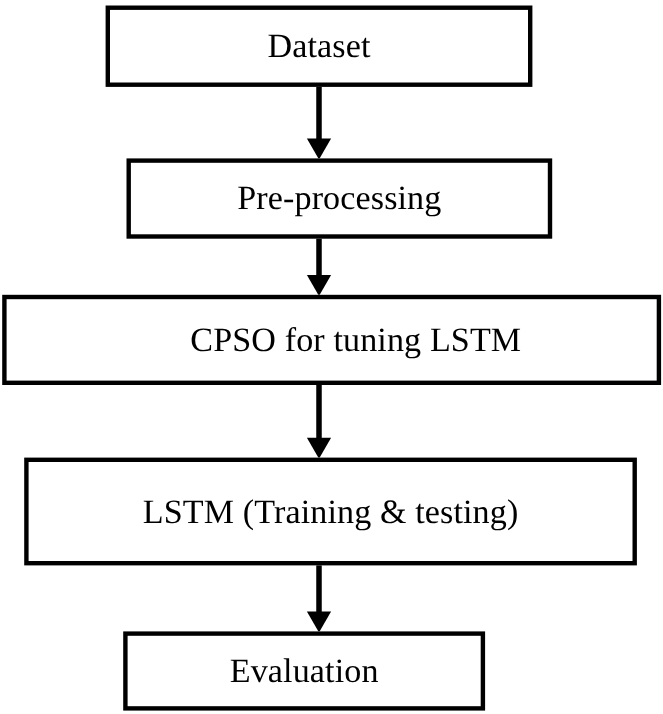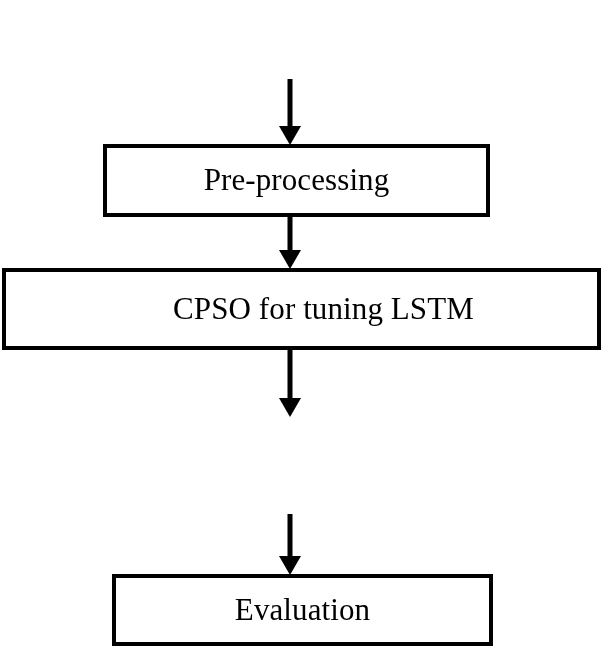--- a/index.html
+++ b/index.html
@@ -59,47 +59,53 @@
     border-left: 11px solid transparent;
     border-right: 11px solid transparent;
     border-top: 19px solid #000000;
   }
 </style>
 </head>
 <body>
 
 <div id="flowchart" style="background: rgb(255, 255, 255);">
 
+  <div class="node" id="node-dataset" style="left: 96px; top: 5px; width: 388px; height: 74px; border-color: rgb(0, 0, 0); background: rgb(255, 255, 255);">
+    <span class="node-label" style="font-size: 31px; color: rgb(0, 0, 0);">Dataset</span>
+  </div>
 
   <div class="connector" id="edge-0" style="left: 279px; top: 79px; width: 22px; height: 66px;">
     <div class="shaft" style="height: 48px; background: rgb(0, 0, 0);"></div>
     <div class="head" style="border-top-color: rgb(0, 0, 0);"></div>
   </div>
 
-  <div class="node" id="node-pre-processing" style="left: 103px; top: 144px; width: 387px; height: 73px; border-color: rgb(0, 0, 0); background: rgb(255, 255, 255);">
+  <div class="node" id="node-pre-processing" style="left: 115px; top: 144px; width: 387px; height: 73px; border-color: rgb(0, 0, 0); background: rgb(255, 255, 255);">
     <span class="node-label" style="font-size: 31px; color: rgb(0, 0, 0);">Pre-processing</span>
   </div>
 
   <div class="connector" id="edge-1" style="left: 279px; top: 217px; width: 22px; height: 52px;">
     <div class="shaft" style="height: 34px; background: rgb(0, 0, 0);"></div>
     <div class="head" style="border-top-color: rgb(0, 0, 0);"></div>
   </div>
 
   <div class="node" id="node-cpso-tuning-lstm" style="left: 2px; top: 268px; width: 599px; height: 82px; border-color: rgb(0, 0, 0); background: rgb(255, 255, 255); padding-left: 44px;">
     <span class="node-label" style="font-size: 31px; color: rgb(0, 0, 0);">CPSO for tuning LSTM</span>
   </div>
 
   <div class="connector" id="edge-2" style="left: 279px; top: 350px; width: 22px; height: 67px;">
     <div class="shaft" style="height: 49px; background: rgb(0, 0, 0);"></div>
     <div class="head" style="border-top-color: rgb(0, 0, 0);"></div>
   </div>
 
+  <div class="node" id="node-lstm-training-testing" style="left: 22px; top: 416px; width: 557px; height: 98px; border-color: rgb(0, 0, 0); background: rgb(255, 255, 255);">
+    <span class="node-label" style="font-size: 31px; color: rgb(0, 0, 0);">LSTM (Training &amp; testing)</span>
+  </div>
 
   <div class="connector" id="edge-3" style="left: 279px; top: 514px; width: 22px; height: 61px;">
     <div class="shaft" style="height: 43px; background: rgb(0, 0, 0);"></div>
     <div class="head" style="border-top-color: rgb(0, 0, 0);"></div>
   </div>
 
-  <div class="node" id="node-evaluation" style="left: 112px; top: 574px; width: 381px; height: 72px; border-color: rgb(0, 0, 0); background: rgb(255, 255, 255);">
+  <div class="node" id="node-evaluation" style="left: 112px; top: 574px; width: 329px; height: 72px; border-color: rgb(0, 0, 0); background: rgb(255, 255, 255);">
     <span class="node-label" style="font-size: 31px; color: rgb(0, 0, 0);">Evaluation</span>
   </div>
 
 </div>
 
 </body></html>

